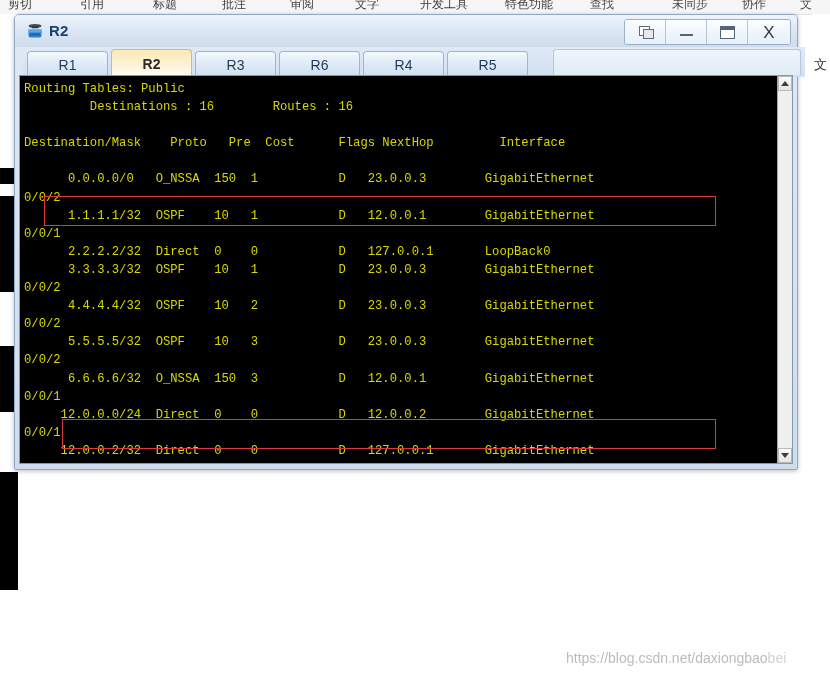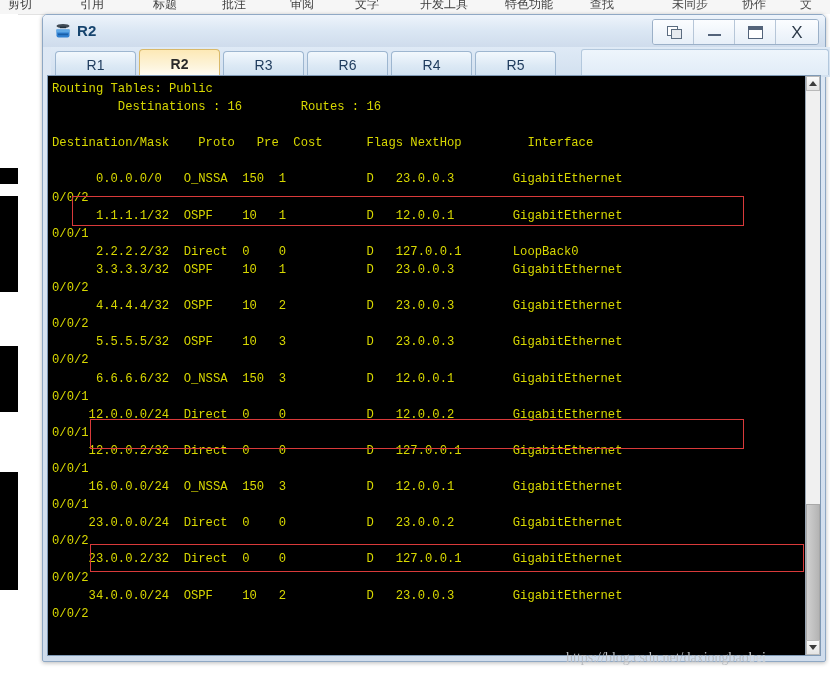--- a/index.html
+++ b/index.html
@@ -48,27 +48,26 @@
     overflow:hidden;width:16px;height:20px;
   }
   .bg-right-head{
     position:absolute;left:812px;top:14px;width:18px;height:28px;
     background:#f1f1f1;border-bottom:1px solid #dcdcdc;
   }
 
   
   .window{
     position:absolute;left:14px;top:14px;
-    width:784px;height:648px;
+    width:784px;height:456px;
     background:linear-gradient(180deg,#dfe9f5 0%, #cfdcec 100%);
     border:1px solid #8fa8c4;
     border-radius:5px 5px 2px 2px;
     box-shadow:0 1px 4px rgba(0,0,0,.28);
     box-sizing:border-box;
-    margin-left:28px;
   }
 
   
   .titlebar{
     position:absolute;left:0;top:0;width:100%;height:32px;
     background:linear-gradient(180deg,#eef4fb 0%, #dbe7f4 48%, #cfdcec 100%);
     border-radius:4px 4px 0 0;
     box-sizing:border-box;
   }
   .title-icon{
@@ -210,21 +209,21 @@
     border:1.2px solid #d93a3a;
     box-sizing:border-box;
     pointer-events:none;
   }
 
   
   .watermark{
     position:absolute;left:566px;top:650px;
     font-size:14px;color:#b9bcc0;
     white-space:nowrap;
-    font-family:Liberation Serif, serif;
+    font-family:Liberation Sans, sans-serif;
   }
   .watermark .tail{color:#cfd2d6;}
 </style>
 </head>
 <body>
 
 <div class="bg-menubar">
   <span class="mi" style="left:8px;">剪切</span>
   <span class="mi" style="left:80px;">引用</span>
   <span class="mi" style="left:153px;">标题</span>

